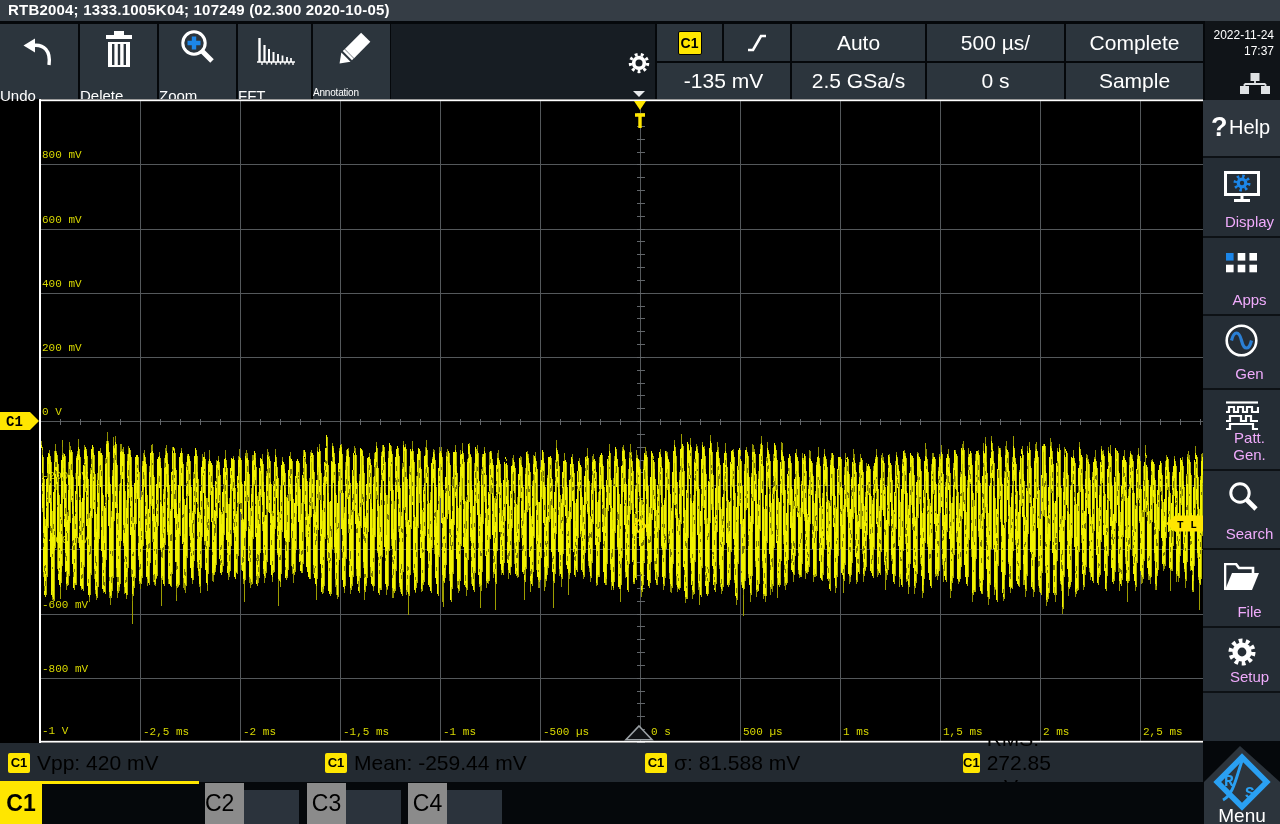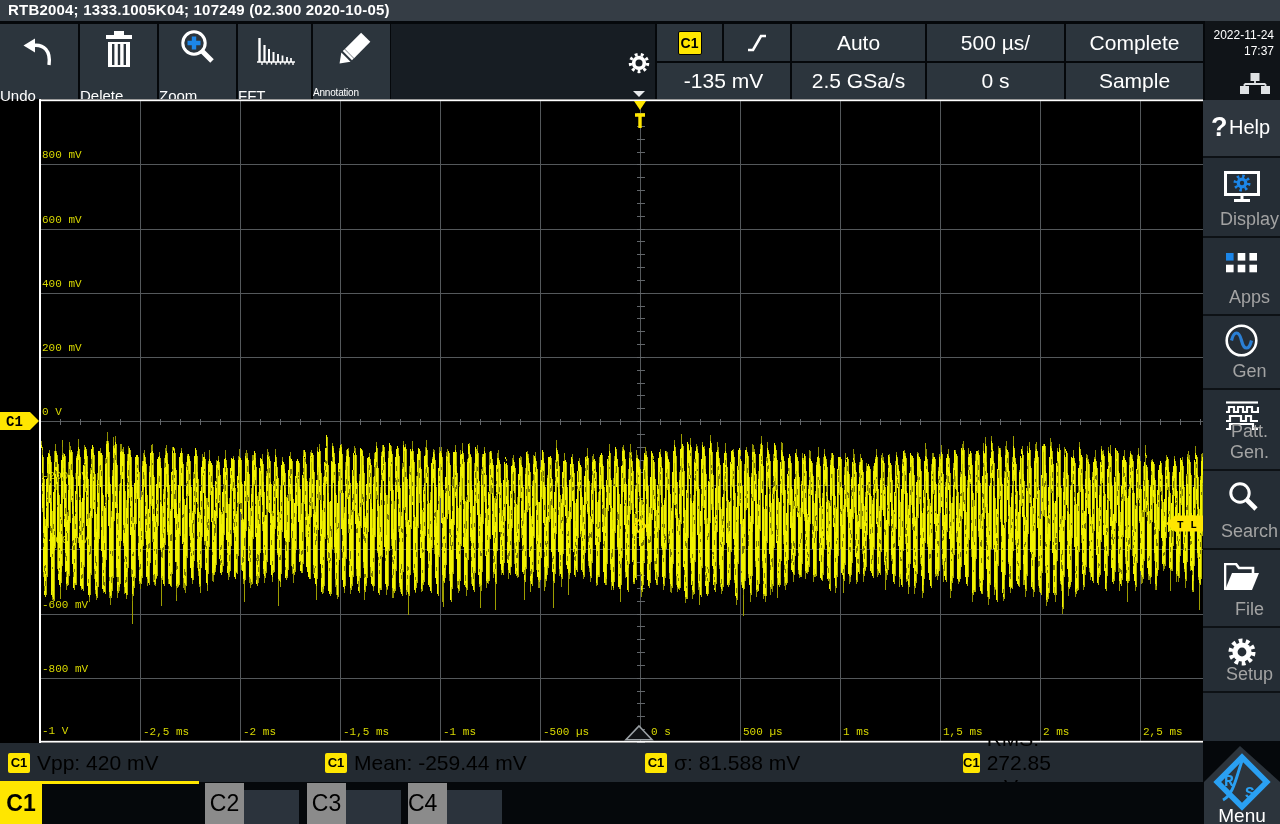--- a/index.html
+++ b/index.html
@@ -5,21 +5,21 @@
 .abs {position:absolute}
 #stage {position:relative;width:1021px;height:824px;background:#000}
 #titlebar {left:0;top:0;width:1280px;height:21px;background:#353d45;color:#fff;font-size:15px;font-weight:bold;line-height:20px;padding-left:8px;letter-spacing:.2px}
 .tbtn {top:24px;height:75px;background:#2c353d}
 .tbtn .lbl {position:absolute;left:0;right:0;top:63px;text-align:left;color:#fff;font-size:15px;font-weight:normal}
 .tbtn {color:#fff}
 .cell {background:#2c353d;color:#fff;font-size:21px;display:flex;align-items:center;justify-content:center}
 .badge {background:#ffe600;color:#000;font-weight:bold;border:1px solid #000;border-radius:2px;text-align:center}
 #sidebar {left:1203px;top:100px;width:77px;height:641px;background:#252d35}
 .sitem {position:absolute;left:1203px;width:77px;background:#252d35;border-bottom:2px solid #0d1115;color:#fff;text-align:center}
-.sitem .slbl {position:absolute;left:16px;right:0;bottom:6px;font-size:18px;color:#a3a3a3}
+.sitem .slbl {position:absolute;left:16px;right:0;bottom:6px;font-size:15px;color:#f0abfc}
 #measbar {left:0;top:743px;width:1203px;height:39px;background:#232a31;color:#fff}
 .mitem {position:absolute;top:743px;height:39px;display:flex;align-items:center;font-size:21px}
 .mbadge {display:inline-block;width:22px;height:20px;background:#ffe600;color:#000;font-size:13px;font-weight:bold;text-align:center;line-height:20px;border-radius:2px;margin-right:7px}
 #tabbar {left:0;top:782px;width:1203px;height:42px;background:#05080b}
 text {font-family:"Liberation Mono",monospace}
 </style></head><body>
 <div id="stage">
 
 <div id="titlebar" class="abs">RTB2004; 1333.1005K04; 107249 (02.300 2020-10-05)</div>
 
@@ -247,20 +247,20 @@
 
 <div id="measbar" class="abs"></div>
 <div class="mitem" style="left:8px"><span class="mbadge">C1</span>Vpp: 420 mV</div>
 <div class="mitem" style="left:325px"><span class="mbadge">C1</span>Mean: -259.44 mV</div>
 <div class="mitem" style="left:645px"><span class="mbadge">C1</span>σ: 81.588 mV</div>
 <div class="mitem" style="left:963px"><span class="mbadge">C1</span>RMS: 272.85 mV</div>
 
 <div id="tabbar" class="abs"></div>
 <div class="abs" style="left:0;top:781px;width:199px;height:3px;background:#ffe600"></div>
 <div class="abs" style="left:0;top:784px;width:42px;height:40px;background:#ffe600;color:#000;font-size:23px;font-weight:bold;text-align:center;line-height:38px">C1</div>
-<div class="abs" style="left:205px;top:783px;width:39px;height:41px;background:#8b8b8b;color:#000;font-size:23px;text-align:center;line-height:40px">C2</div>
+<div class="abs" style="left:205px;top:783px;width:39px;height:41px;background:#8b8b8b;color:#000;font-size:23px;text-align:left;line-height:40px">C2</div>
 <div class="abs" style="left:244px;top:790px;width:55px;height:34px;background:#2b333c"></div>
 <div class="abs" style="left:307px;top:783px;width:39px;height:41px;background:#8b8b8b;color:#000;font-size:23px;text-align:center;line-height:40px">C3</div>
 <div class="abs" style="left:346px;top:790px;width:55px;height:34px;background:#2b333c"></div>
-<div class="abs" style="left:408px;top:783px;width:39px;height:41px;background:#8b8b8b;color:#000;font-size:23px;text-align:left;line-height:40px">C4</div>
+<div class="abs" style="left:408px;top:783px;width:39px;height:41px;background:#8b8b8b;color:#000;font-size:23px;text-align:center;line-height:40px">C4</div>
 <div class="abs" style="left:447px;top:790px;width:55px;height:34px;background:#2b333c"></div>
 
 </div>
 
 </body></html>

